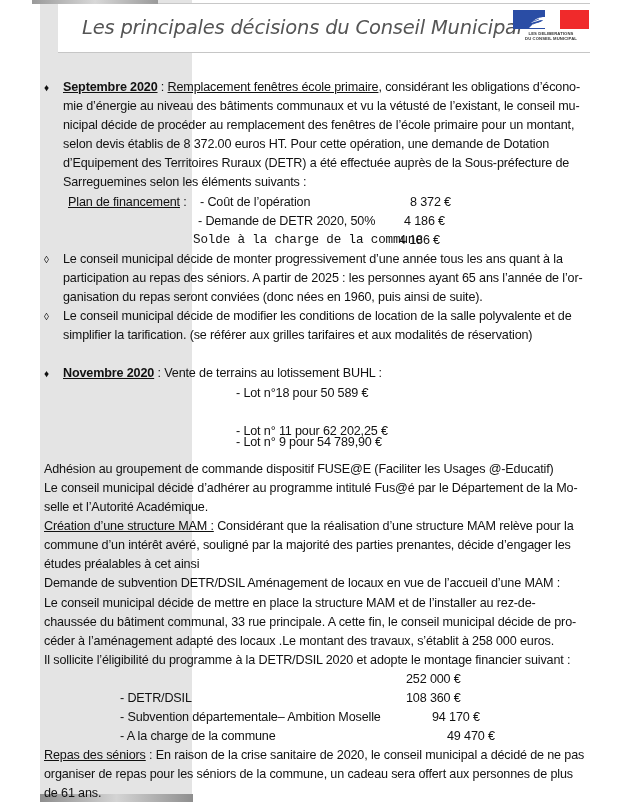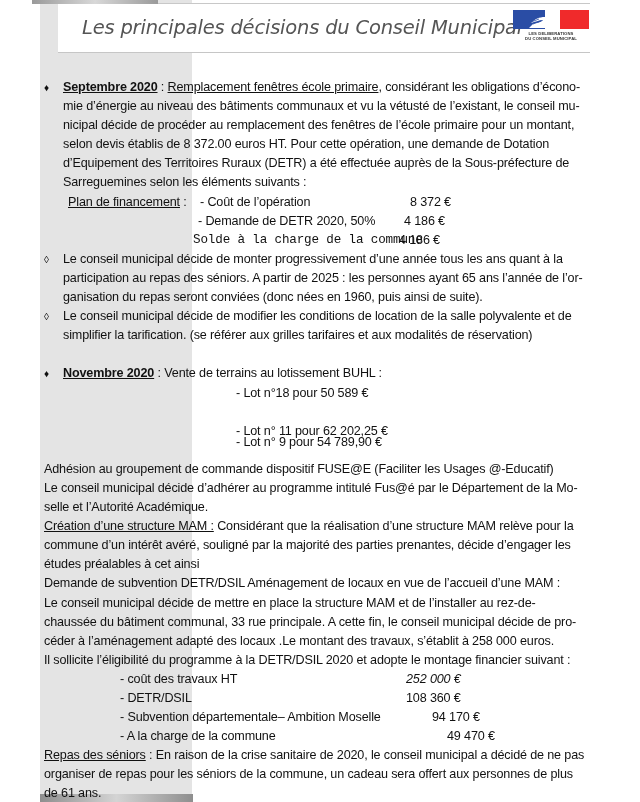--- a/index.html
+++ b/index.html
@@ -161,22 +161,21 @@
     <div class="row">études préalables à cet ainsi</div>
   </div>
 
   <div>
     <div class="row">Demande de subvention DETR/DSIL Aménagement de locaux en vue de l’accueil d’une MAM :</div>
     <div class="row">Le conseil municipal décide de mettre en place la structure MAM et de l’installer au rez-de-</div>
     <div class="row">chaussée du bâtiment communal, 33 rue principale. A cette fin, le conseil municipal décide de pro-</div>
     <div class="row">céder à l’aménagement adapté des locaux .Le montant des travaux, s’établit à 258 000  euros.</div>
     <div class="row">Il sollicite l’éligibilité du programme à la DETR/DSIL 2020 et adopte le montage financier suivant :</div>
     <div class="row">
-      <span class="abs" style="left:76px;">- coût des travaux HT</span>
-      <span class="abs" style="left:362px;font-style:italic;">252 000 €</span>
+      <span class="abs" style="left:362px;">252 000 €</span>
     </div>
     <div class="row">
       <span class="abs" style="left:76px;">- DETR/DSIL</span>
       <span class="abs" style="left:362px;">108 360 €</span>
     </div>
     <div class="row">
       <span class="abs" style="left:76px;">- Subvention départementale– Ambition Moselle</span>
       <span class="abs" style="left:388px;">94 170 €</span>
     </div>
     <div class="row">

